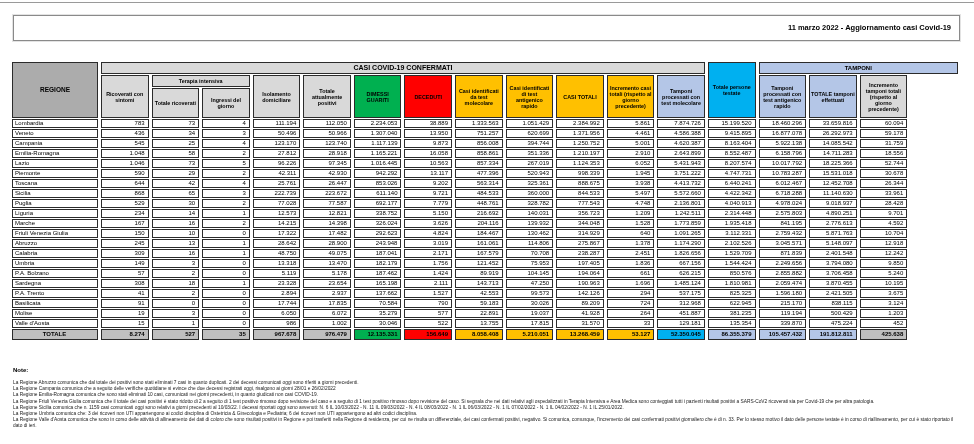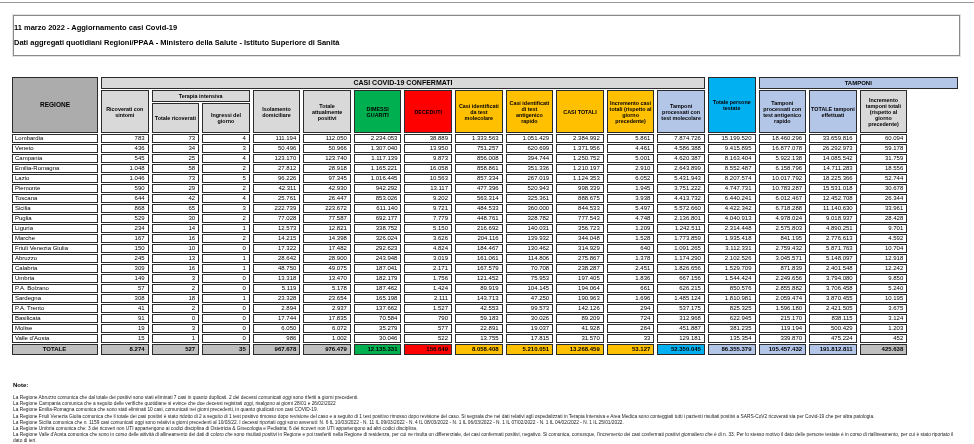--- a/index.html
+++ b/index.html
@@ -1,21 +1,21 @@
 <!DOCTYPE html>
 <html style="--band-gray: #D9D9D9; --header-gray: #D9D9D9; --regione-gray: #ACACAC; --green: #00B050; --red: #FF0000; --amber: #FFC000; --cyan: #00B0F0; --light-blue: #B4C6E7; --total-gray: #BFBFBF;"><head>
 <meta charset="utf-8">
 <style>
   * { margin:0; padding:0; box-sizing:border-box; }
   html,body { width:974px; height:444px; background:#ffffff; overflow:hidden;
               font-family:"Liberation Sans","DejaVu Sans",sans-serif; color:#000; }
   .top-rule { width:974px; height:1px; background:#9a9a9a; margin-top:2px; }
 
   .title-box { margin:12px 14px 0 13px; border:1px solid #8a8a8a;
-               box-shadow:0 0 0 1px #e3e3e3; text-align:left; padding:7px 0 8px; }
+               box-shadow:0 0 0 1px #e3e3e3; text-align:right; padding:7px 8px 8px; }
   .title-box .t1 { font-size:7.5px; font-weight:bold; }
   .title-box .t2 { font-size:7.5px; font-weight:bold; margin-top:6px; }
 
   table.covid { border-collapse:separate; border-spacing:3px 1px; table-layout:fixed;
                 width:952px; margin:20px 0 0 9px; }
   col.c-regione { width:86px; }
   th, td { border:1px solid #2b2b2b; overflow:hidden; }
 
   thead th { font-size:5.4px; font-weight:bold; text-align:center; vertical-align:middle;
              line-height:6px; padding:1px; }
@@ -49,21 +49,20 @@
   .notes .notes-label { font-size:6px; font-weight:bold; margin-bottom:7px; }
   .notes .note-item { font-size:4.8px; line-height:6.2px; color:#1a1a1a; }
 </style>
 </head>
 <body>
 
 <div class="top-rule"></div>
 
 <div class="title-box">
   <div class="t1">11 marzo 2022 - Aggiornamento casi Covid-19</div>
-  <div class="t2">Dati aggregati quotidiani Regioni/PPAA - Ministero della Salute - Istituto Superiore di Sanità</div>
 </div>
 
 <table class="covid">
   <colgroup>
     <col class="c-regione">
     <col>
       <col>
       <col>
       <col>
       <col>

